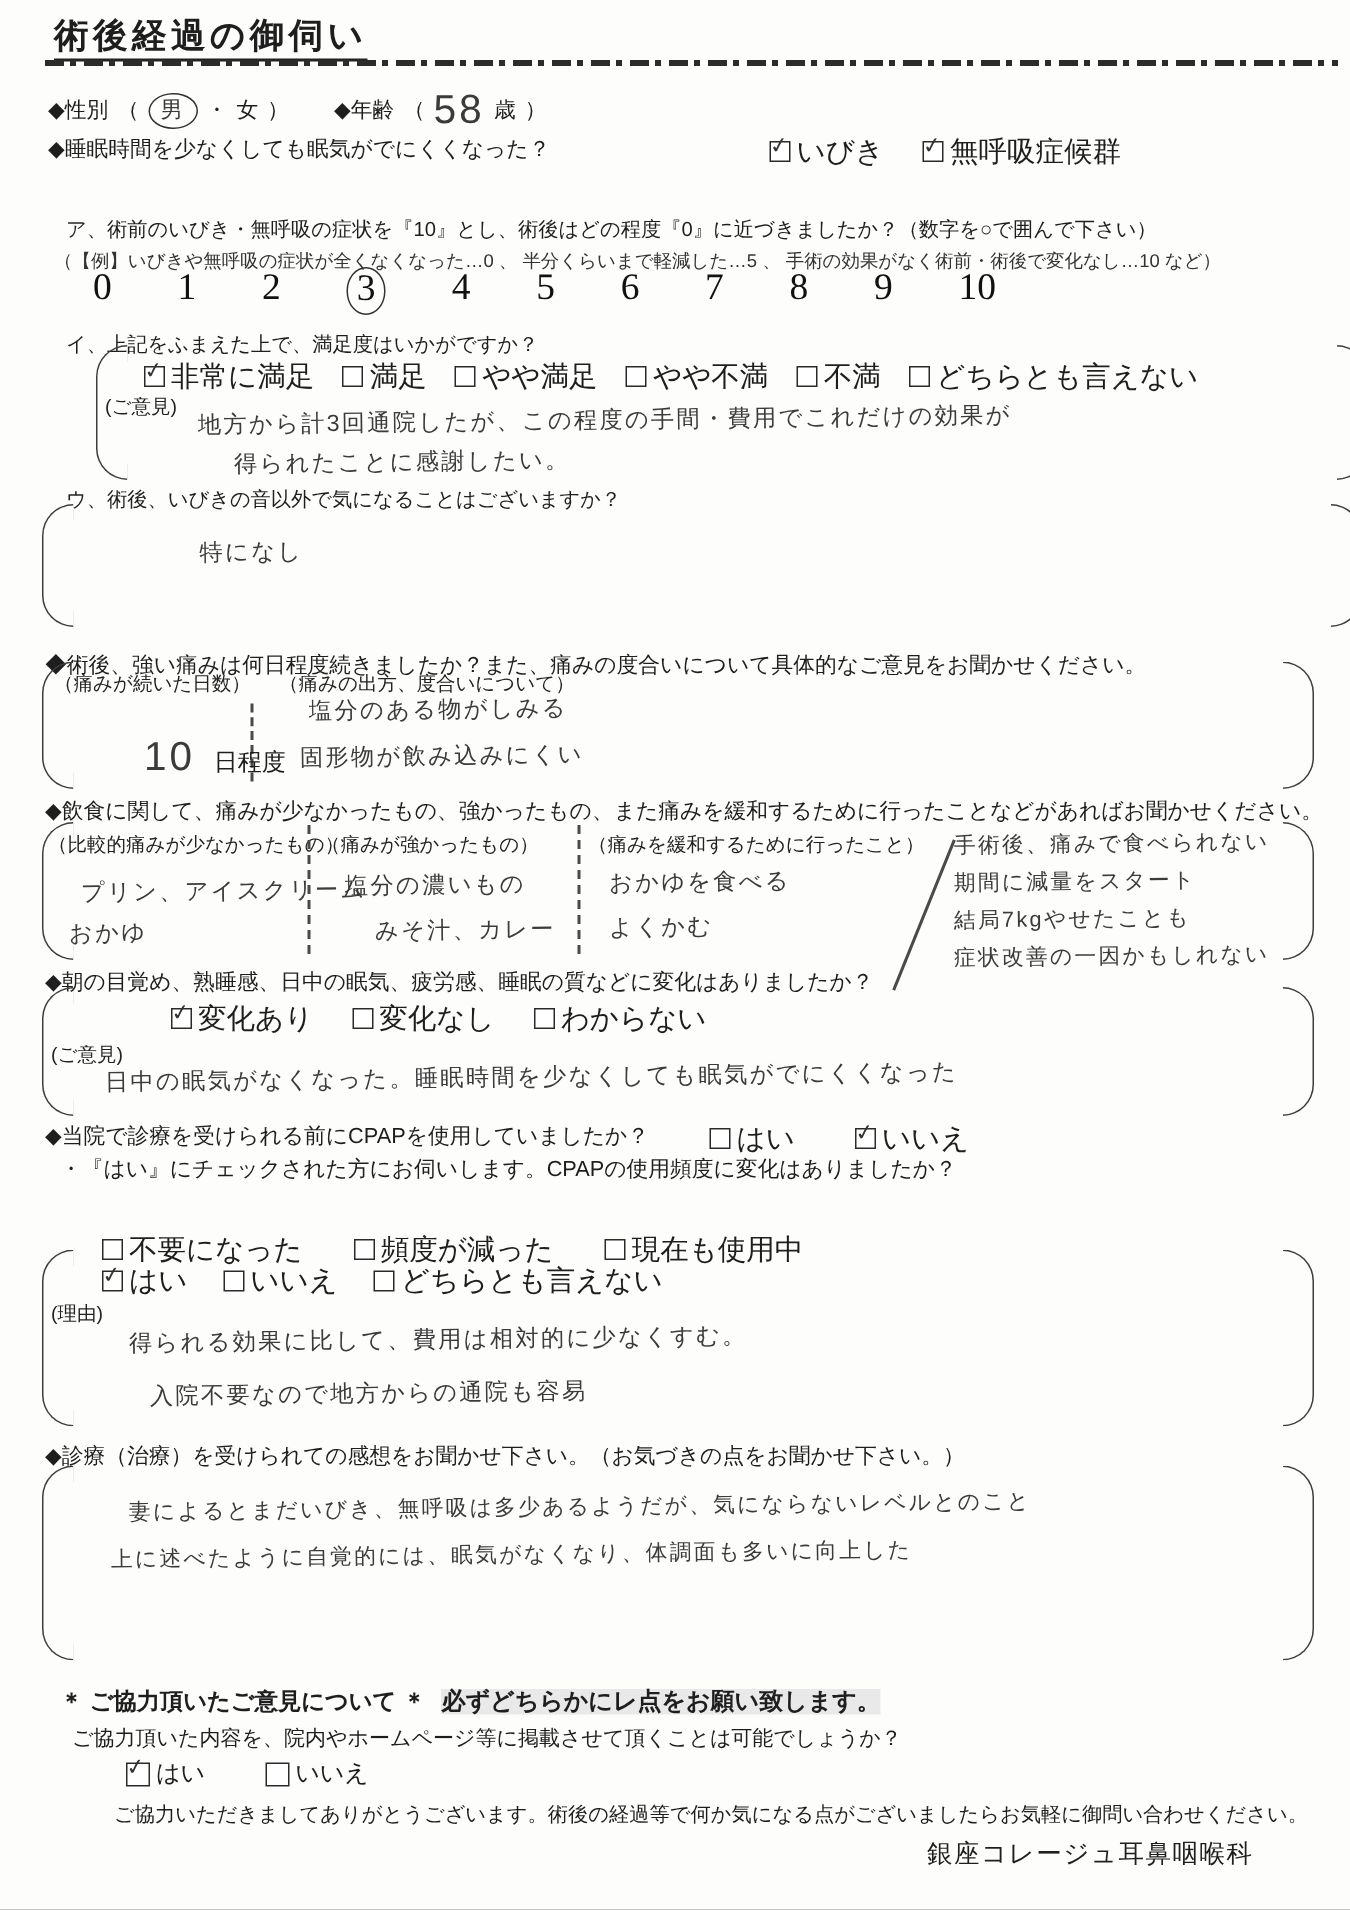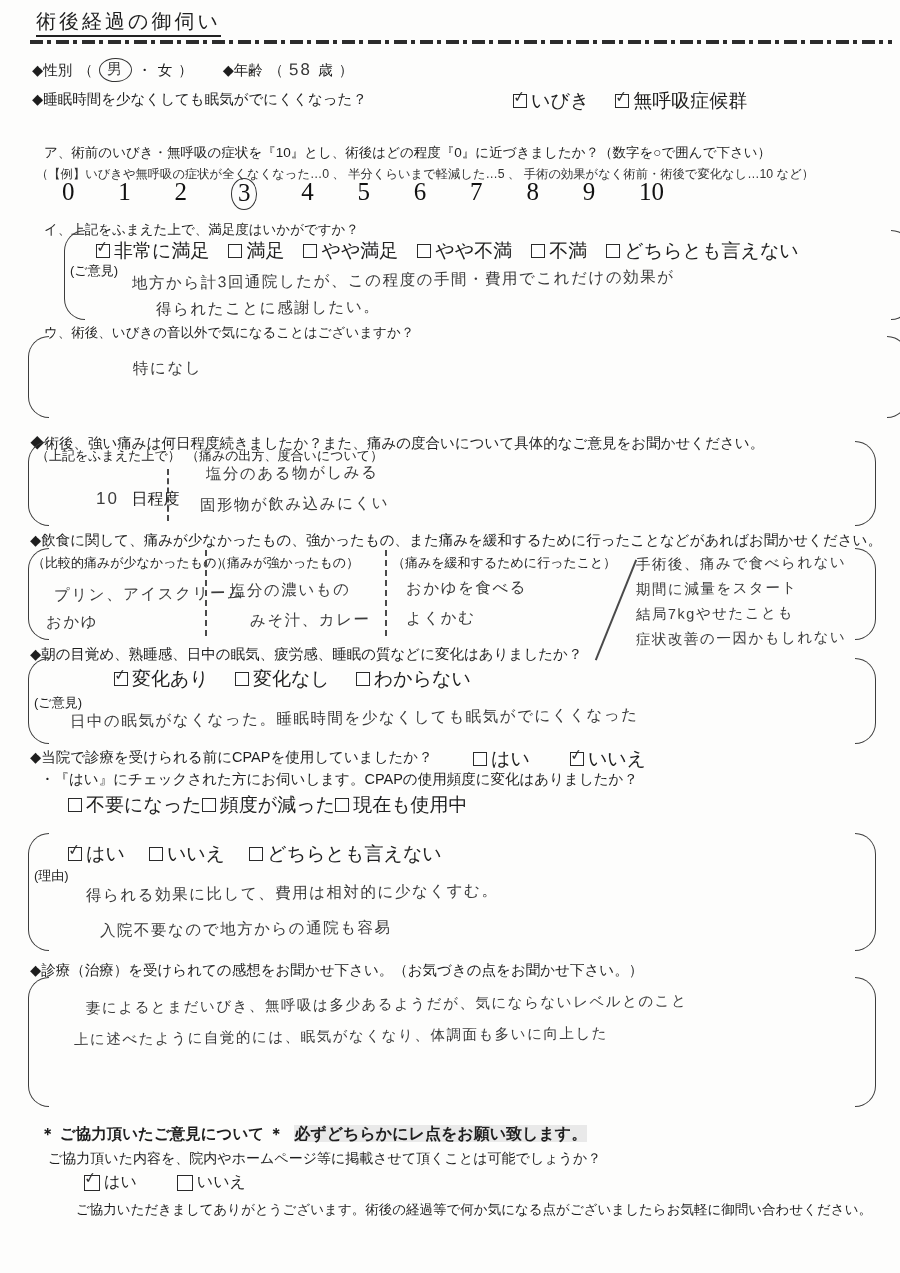--- a/index.html
+++ b/index.html
@@ -1,36 +1,36 @@
 <!DOCTYPE html>
 <html><head>
 <meta charset="utf-8">
 <style>
   html,body{margin:0;padding:0;background:#9a9a9a;}
   .page{position:relative;width:900px;height:1273px;background:#fdfdfc;margin:0 auto;
         font-family:"Liberation Sans","DejaVu Sans",sans-serif;color:#1e1e1e;overflow:hidden;}
   .abs{position:absolute;white-space:nowrap;}
-  .title{font-size:20px;font-weight:normal;letter-spacing:3px;border-bottom:2px solid #222;padding-bottom:3px;}
+  .title{font-size:23px;font-weight:bold;letter-spacing:3px;border-bottom:2px solid #222;padding-bottom:3px;}
   .dashline{position:absolute;height:4px;
     background:repeating-linear-gradient(90deg,#2c2c2c 0 13px,transparent 13px 17px,#2c2c2c 17px 21px,transparent 21px 26px);}
   .q{font-size:14.5px;}
   .q-sub{font-size:13.5px;}
   .q-ex{font-size:12.3px;color:#333;}
   .cbrow{display:flex;align-items:center;}
   .cb{display:inline-flex;align-items:center;gap:4px;font-size:19px;}
   .box{width:12px;height:12px;border:1.7px solid #2a2a2a;position:relative;flex:0 0 auto;background:#fff;}
   .box.checked::after{content:"✓";position:absolute;left:-1px;top:-7px;font-size:15px;font-weight:bold;color:#333;
     transform:rotate(-8deg);}
   .bbox{position:absolute;}
   .bbox::before{content:"";position:absolute;left:0;top:0;bottom:0;width:20px;
     border:1.7px solid #3d3d3d;border-right:none;border-radius:26px 0 0 26px;}
   .bbox::after{content:"";position:absolute;right:0;top:0;bottom:0;width:20px;
     border:1.7px solid #3d3d3d;border-left:none;border-radius:0 26px 26px 0;}
   .hw{font-size:15.5px;color:#3b3b3b;letter-spacing:1.5px;transform:rotate(-0.7deg);white-space:nowrap;}
-  .hw-big{font-size:17px;letter-spacing:2px;}
+  .hw-big{font-size:27px;letter-spacing:2px;}
   .plabel{font-size:13px;color:#222;}
   .vdash{position:absolute;width:0;border-left:2px dashed #4a4a4a;}
   .circled{display:inline-block;border:1.8px solid #333;border-radius:50%;padding:1px 7px 2px;}
   .numrow{display:flex;justify-content:space-between;font-family:"Liberation Serif","DejaVu Serif",serif;
     font-size:25px;color:#111;}
   .slash{position:absolute;width:2px;background:#4a4a4a;transform:rotate(22deg);}
   .hilite{background:#e9e9e9;}
   .bold{font-weight:normal;}
 </style>
 </head>
@@ -119,21 +119,21 @@
     <div class="abs hw" style="left:92px;top:68px;">得られたことに感謝したい。</div>
   </div>
 
   <div class="abs q-sub" style="left:44px;top:324px;">ウ、術後、いびきの音以外で気になることはございますか？</div>
   <div class="bbox" style="left:28px;top:336px;width:880px;height:82px;font-family:Liberation Serif, serif;">
     <div class="abs hw" style="left:105px;top:22px;">特になし</div>
   </div>
 
   <div class="abs q" style="left:30px;top:434px;font-family:Liberation Serif, serif;">◆術後、強い痛みは何日程度続きましたか？また、痛みの度合いについて具体的なご意見をお聞かせください。</div>
   <div class="bbox" style="left:28px;top:441px;width:848px;height:85px;">
-    <div class="abs plabel" style="left:8px;top:6px;">（上記をふまえた上で）</div>
+    <div class="abs plabel" style="left:8px;top:6px;">（痛みが続いた日数）</div>
     <div class="abs plabel" style="left:158px;top:6px;">（痛みの出方、度合いについて）</div>
     <div class="vdash" style="left:139px;top:28px;height:52px;"></div>
     <div class="abs" style="left:68px;top:48px;">
       <span class="hw hw-big">10</span>
       <span class="bold" style="font-size:16px;margin-left:8px;">日程度</span>
     </div>
     <div class="abs hw" style="left:178px;top:22px;">塩分のある物がしみる</div>
     <div class="abs hw" style="left:172px;top:53px;">固形物が飲み込みにくい</div>
   </div>
 
@@ -184,21 +184,21 @@
     <label class="cb">
       <span class="box"></span>
       <span>はい</span>
     </label>
     <label class="cb">
       <span class="box checked"></span>
       <span>いいえ</span>
     </label>
   </div>
   <div class="abs q" style="left:40px;top:770px;">・『はい』にチェックされた方にお伺いします。CPAPの使用頻度に変化はありましたか？</div>
-  <div class="abs cbrow" style="left:68px;top:792px;">
+  <div class="abs cbrow" style="left:68px;top:820px;gap:34px;">
     <label class="cb">
       <span class="box"></span>
       <span>不要になった</span>
     </label>
     <label class="cb">
       <span class="box"></span>
       <span>頻度が減った</span>
     </label>
     <label class="cb">
       <span class="box"></span>
@@ -241,14 +241,15 @@
     <label class="cb" style="font-size:16px;">
       <span class="box checked" style="width:14px;height:14px;"></span>
       <span>はい</span>
     </label>
     <label class="cb" style="font-size:16px;">
       <span class="box" style="width:14px;height:14px;"></span>
       <span>いいえ</span>
     </label>
   </div>
   <div class="abs" style="left:76px;top:1201px;font-size:13.5px;">ご協力いただきましてありがとうございます。術後の経過等で何か気になる点がございましたらお気軽に御問い合わせください。</div>
+  <div class="abs bold" style="left:618px;top:1224px;font-size:17px;letter-spacing:1px;">銀座コレージュ耳鼻咽喉科</div>
 
 </div>
 
 </body></html>

